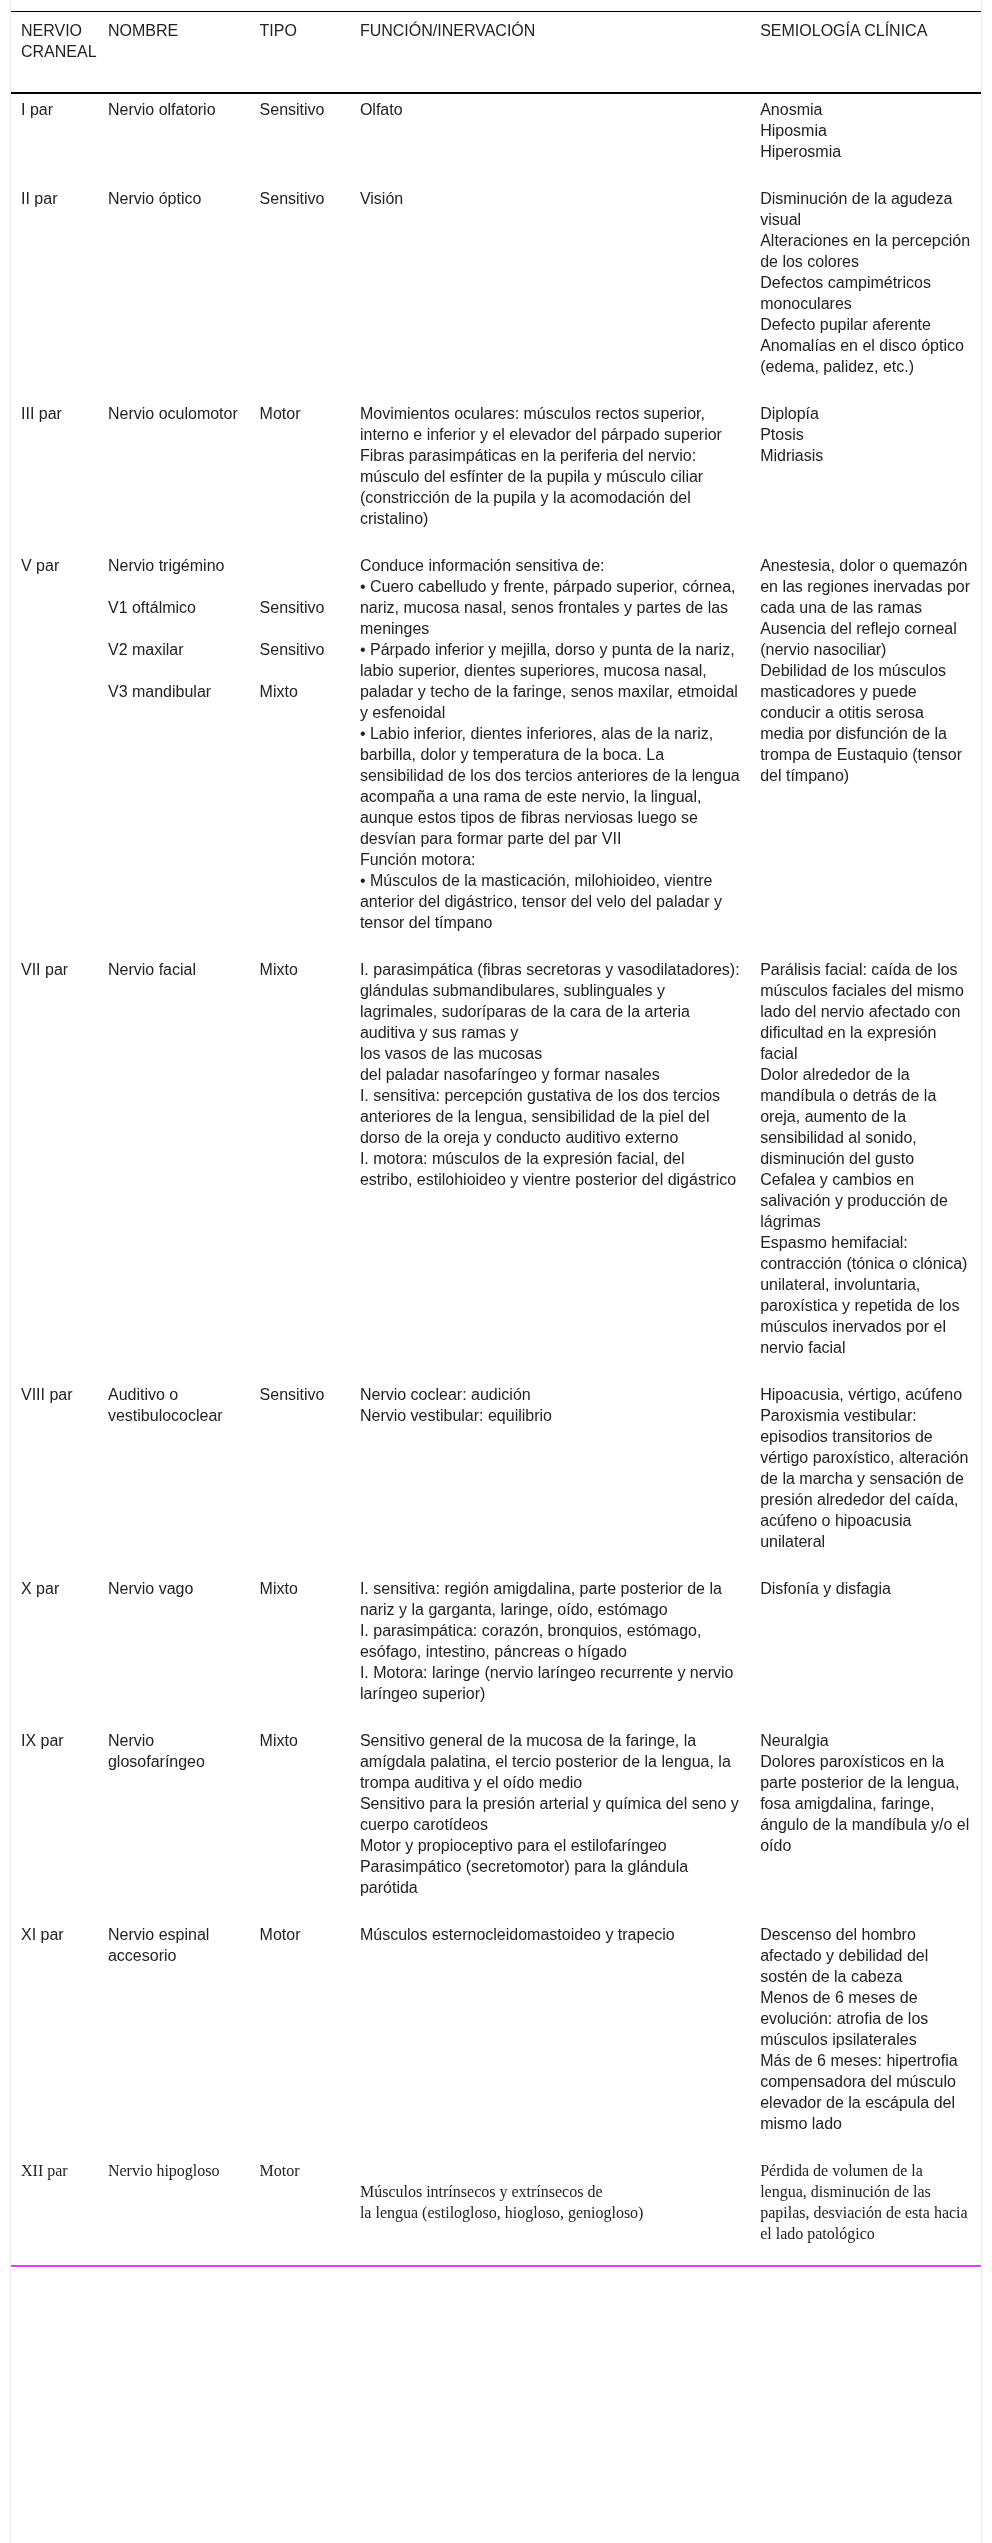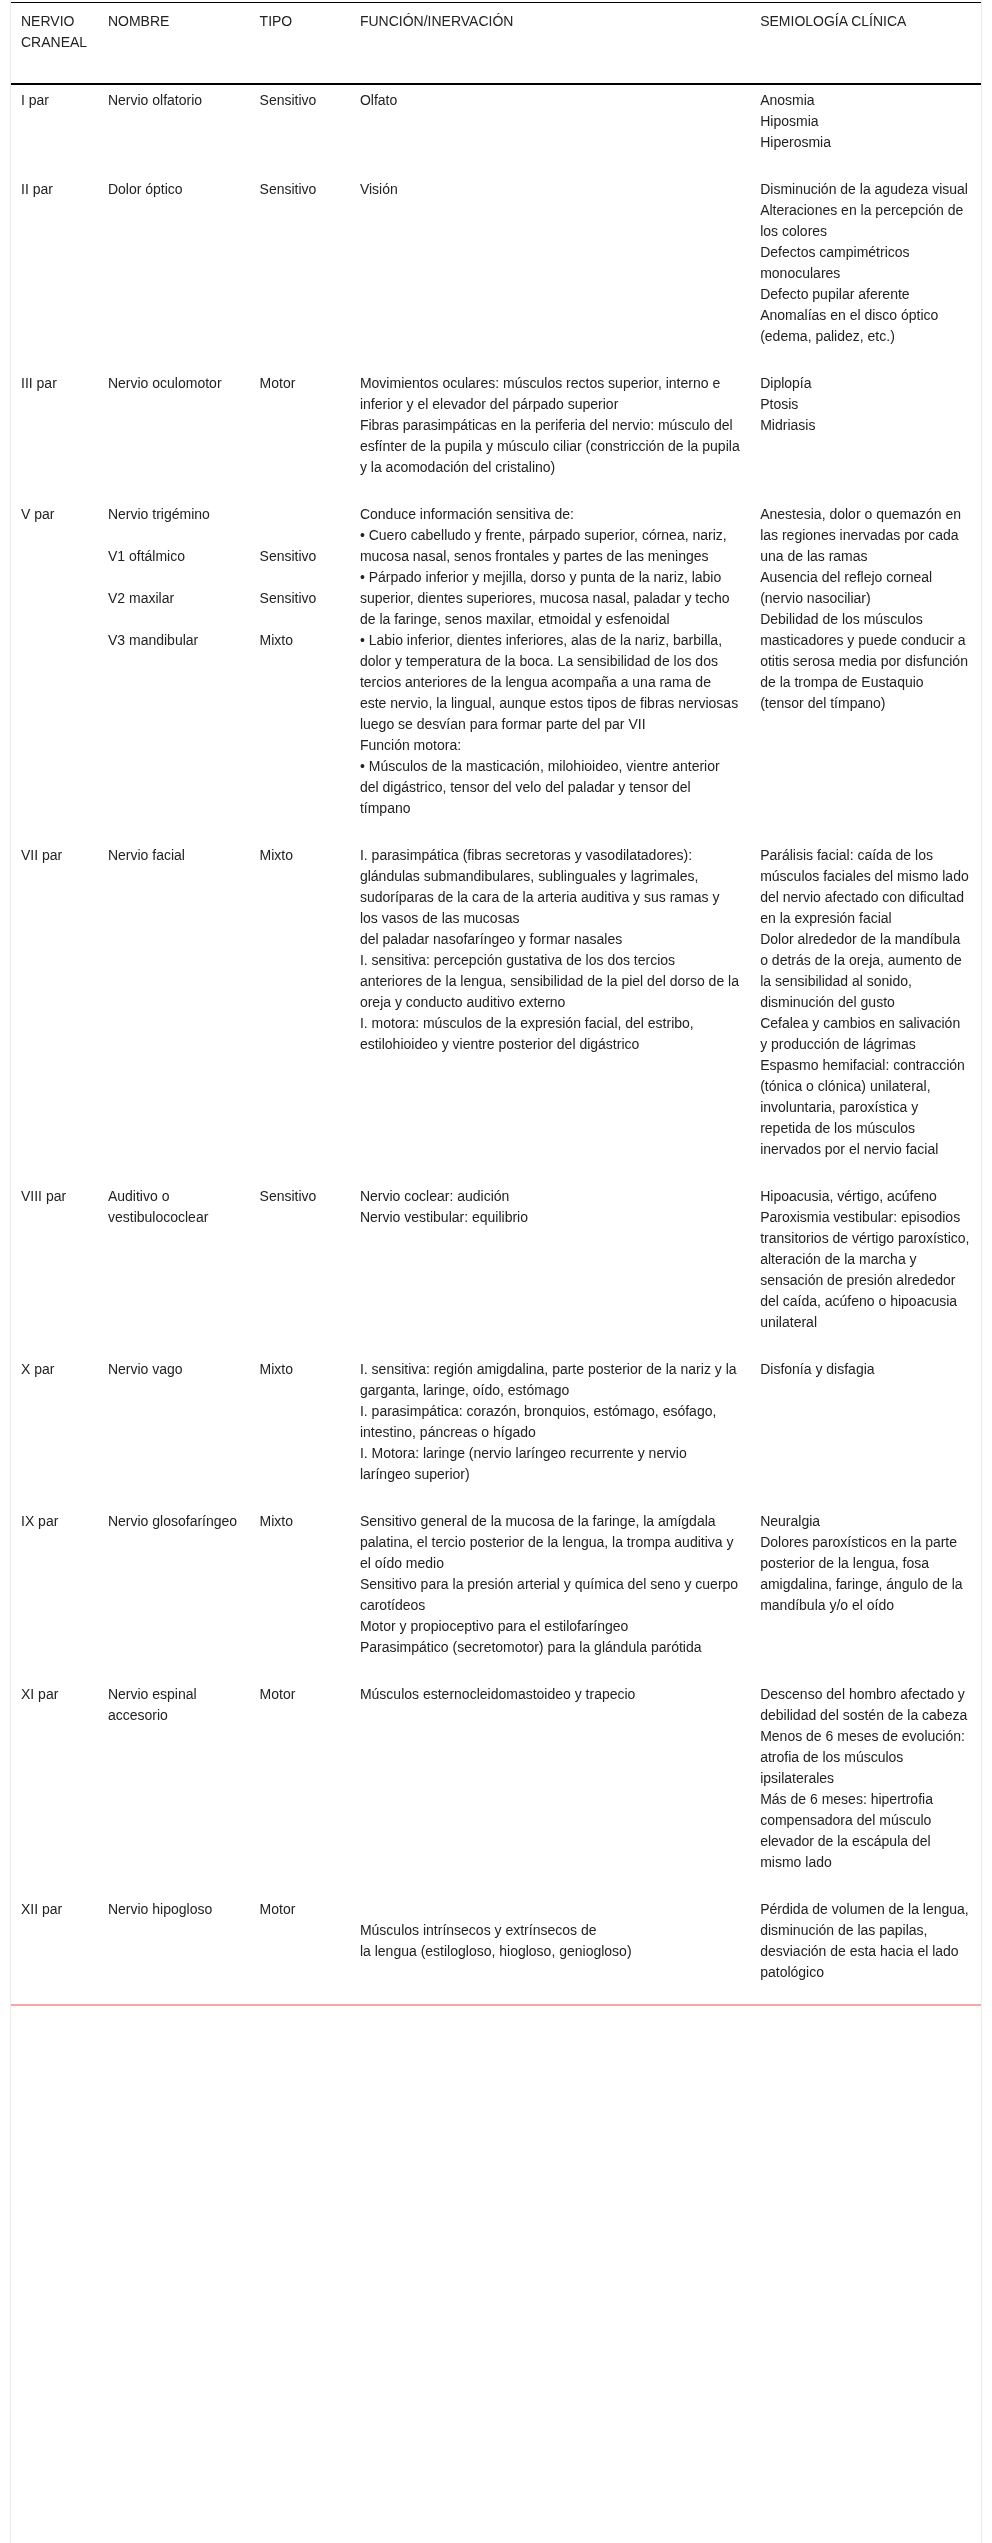--- a/index.html
+++ b/index.html
@@ -1,23 +1,23 @@
 <!DOCTYPE html>
 <html><head>
 <meta charset="utf-8">
 <style>
   html, body { margin: 0; padding: 0; background: #ffffff; }
   body { width: 992px; height: 2543px; position: relative; overflow: hidden;
          font-family: "Liberation Sans", sans-serif; color: #222222; }
   .frame { position: absolute; left: 10px; top: 0; width: 972px; height: 2543px;
            border-left: 1px solid #ebebeb; border-right: 1px solid #ebebeb; box-sizing: border-box; }
-  table { position: absolute; left: 11px; top: 2px; width: 970px; border-collapse: collapse;
-          font-size: 14px; line-height: 21px; table-layout: fixed; }
+  table { position: absolute; left: 11px; top: 11px; width: 970px; border-collapse: collapse;
+          font-size: 16px; line-height: 21px; table-layout: fixed; }
   thead tr { border-top: 1px solid #000; border-bottom: 2px solid #000; }
-  tbody tr:last-child { border-bottom: 2px solid #fca5a5; }
+  tbody tr:last-child { border-bottom: 2px solid #d946ef; font-family: Liberation Serif, serif; }
   th { font-weight: normal; text-align: left; vertical-align: top; padding: 8px 10px 30px 10px; }
   td { vertical-align: top; padding: 5px 10px 21px 10px; }
   .c1 { width: 78px; } .c2 { width: 136px; } .c3 { width: 90px; } .c4 { width: 359px; } .c5 { width: 207px; }
   .line { display: block; }
   .blank { display: block; height: 21px; }
 </style>
 </head>
 <body>
 
 <div class="frame"></div>
@@ -56,21 +56,21 @@
         </td>
         <td>
           <span class="line">Anosmia</span>
           <span class="line">Hiposmia</span>
           <span class="line">Hiperosmia</span>
         </td>
       </tr>
       <tr>
         <td>II par</td>
         <td>
-          <span class="line">Dolor óptico</span>
+          <span class="line">Nervio óptico</span>
         </td>
         <td>
           <span class="line">Sensitivo</span>
         </td>
         <td>
           <span class="line">Visión</span>
         </td>
         <td>
           <span class="line">Disminución de la agudeza visual</span>
           <span class="line">Alteraciones en la percepción de los colores</span>

